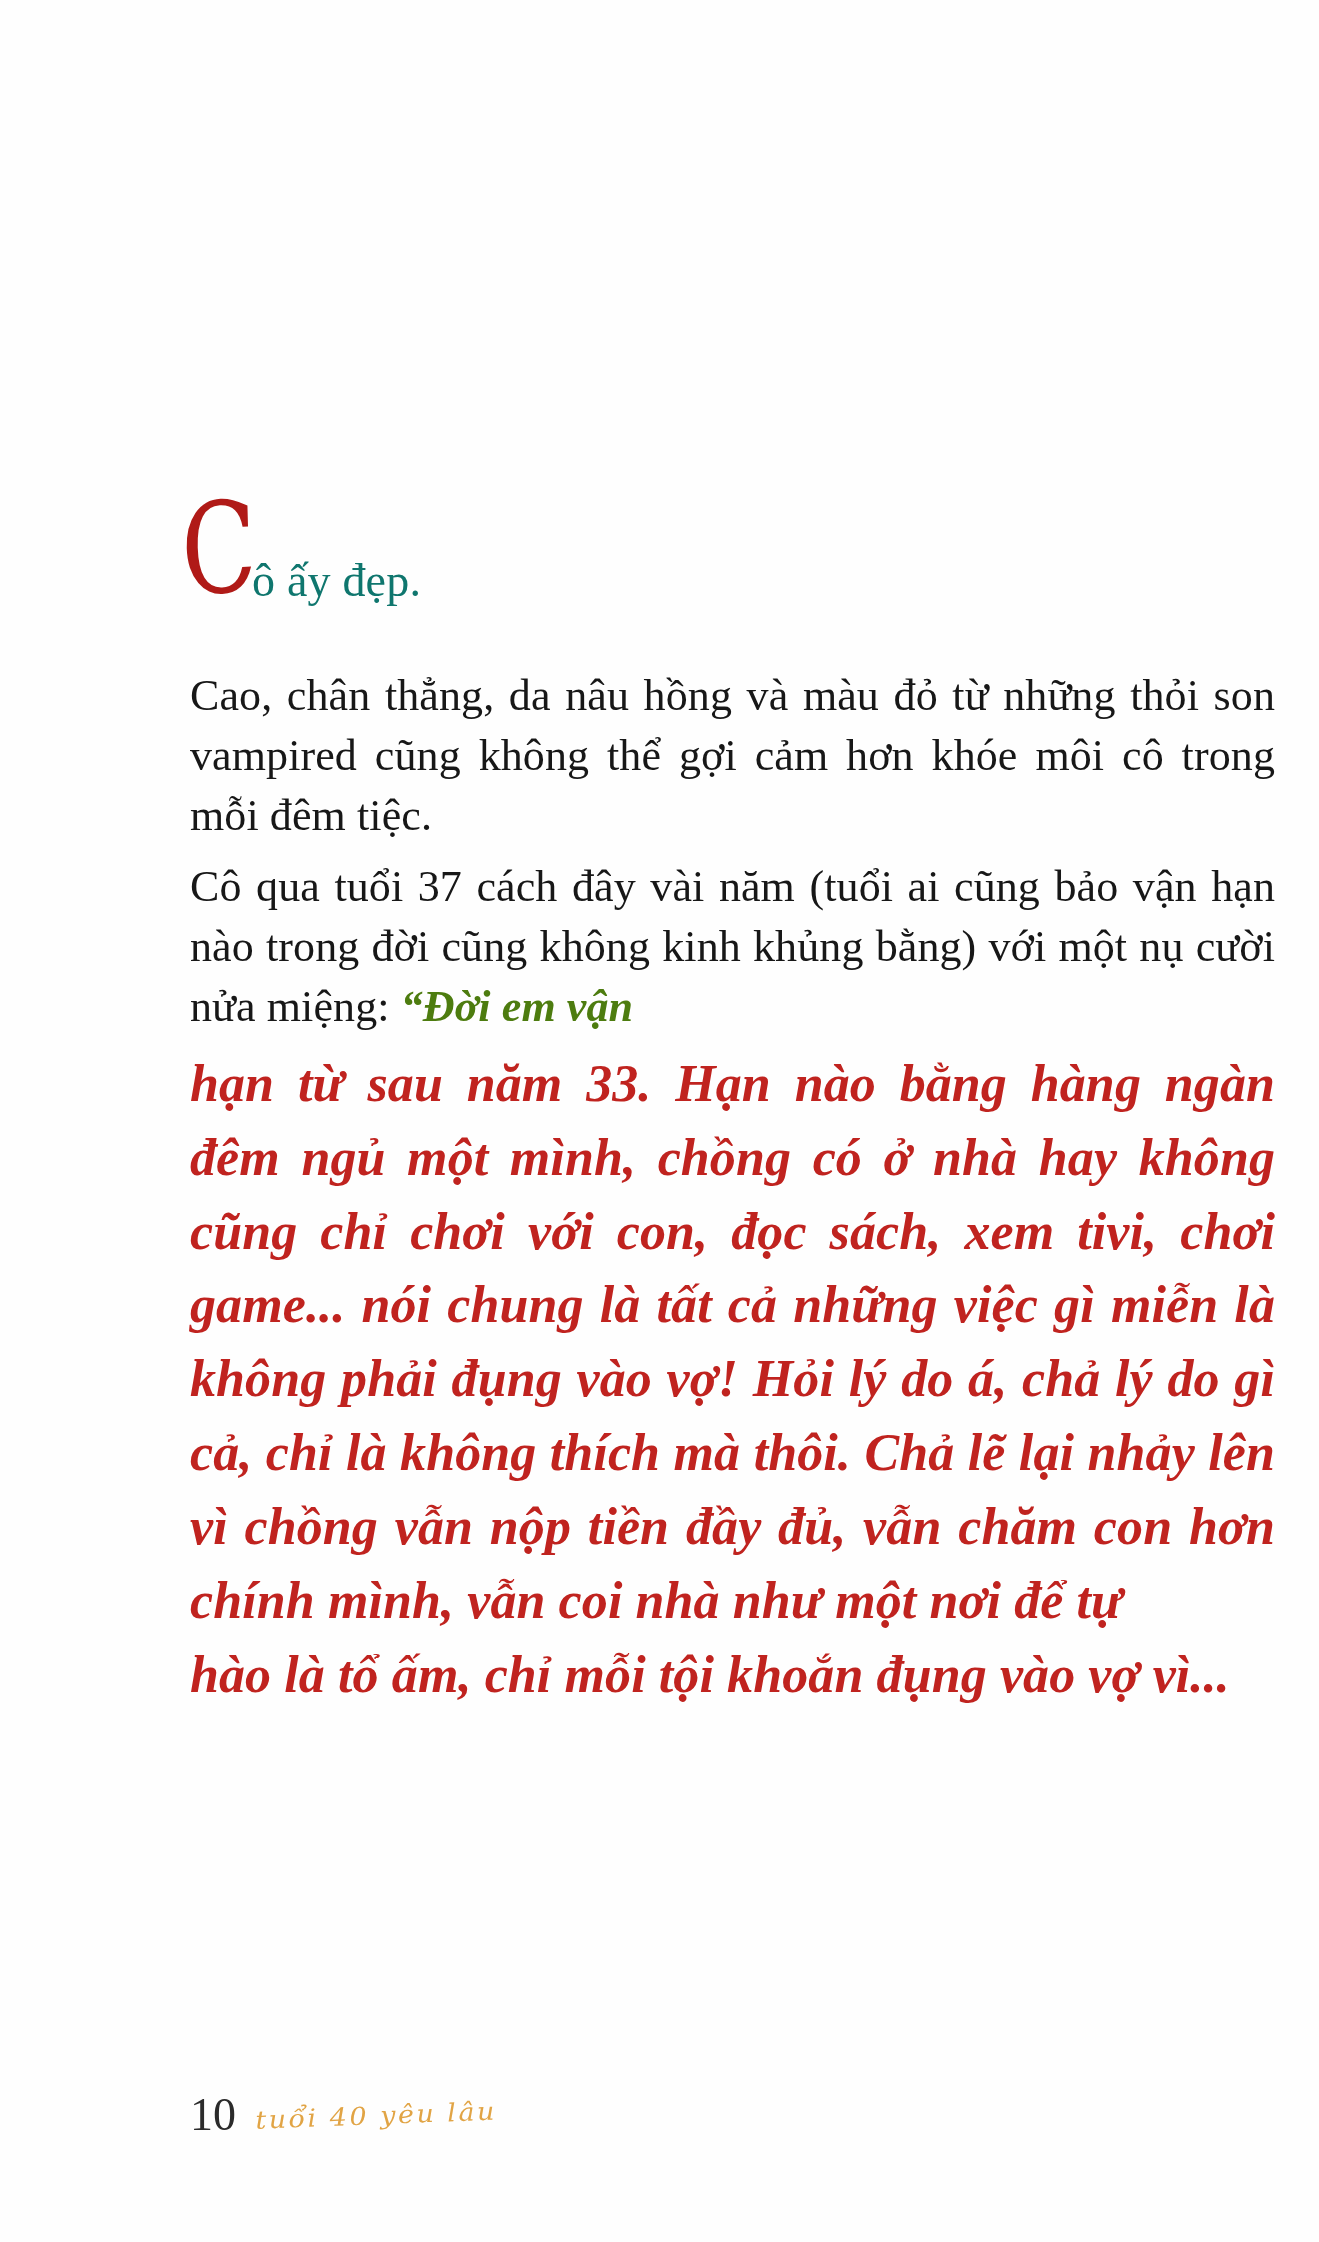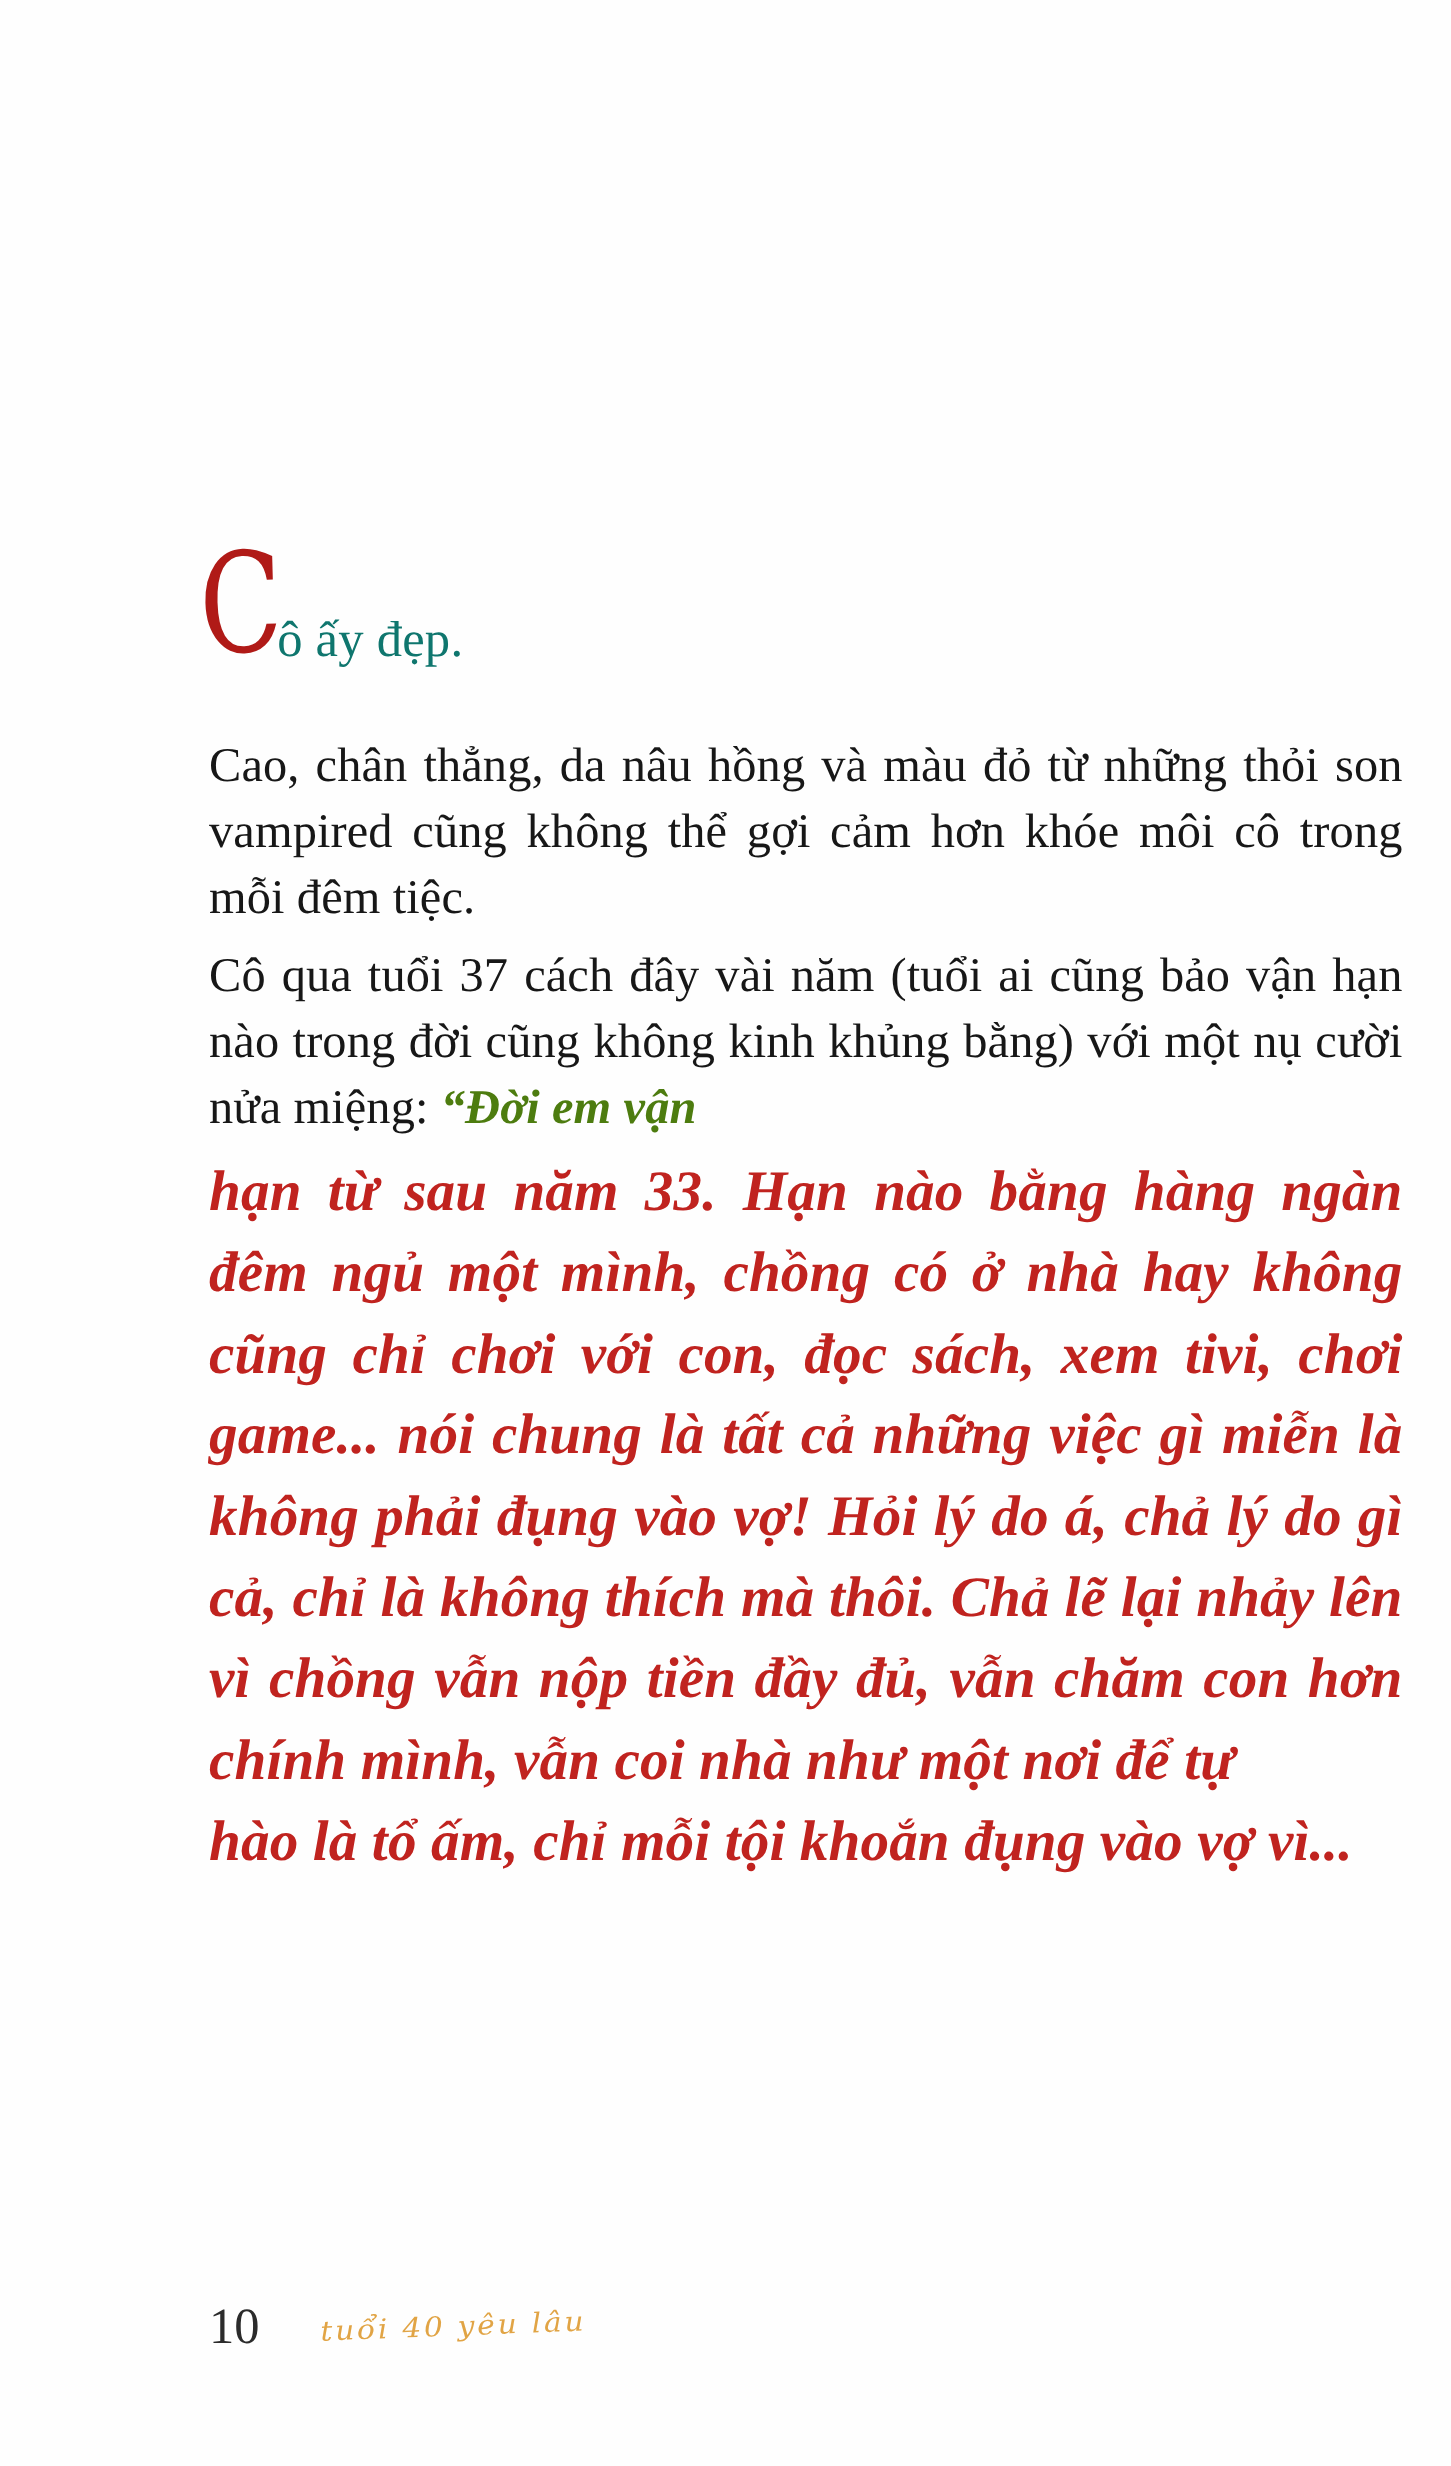--- a/index.html
+++ b/index.html
@@ -89,21 +89,21 @@
     text-align: left;
   }
 
   
   .footer {
     position: absolute;
     left: 190px;
     bottom: 104px;
     display: flex;
     align-items: flex-end;
-    gap: 56px;
+    gap: 20px;
   }
   .page-number {
     font-family: "Liberation Serif", serif;
     font-size: 46px;
     color: #2b2b2b;
     line-height: 1;
   }
   .running-title {
     font-family: "DejaVu Serif", serif;
     font-size: 27px;

